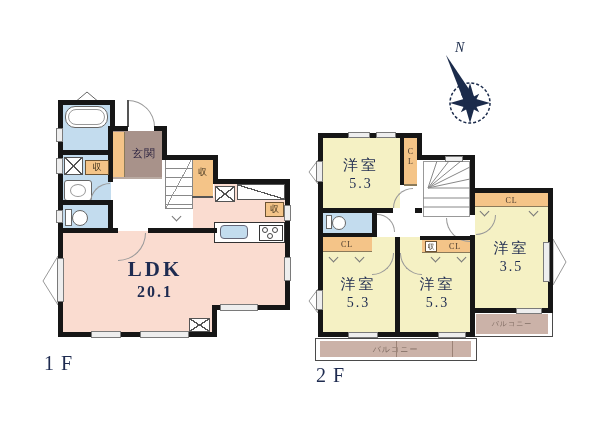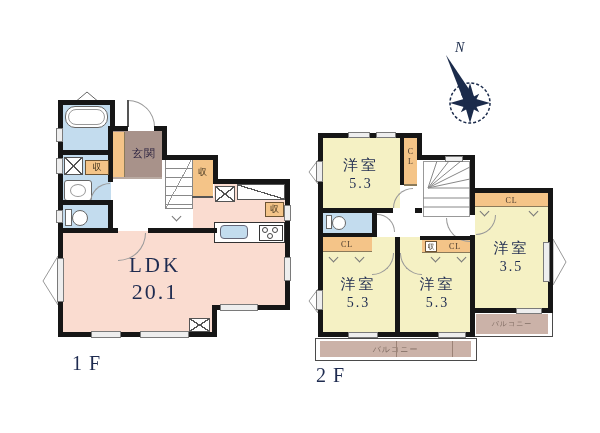--- a/index.html
+++ b/index.html
@@ -129,27 +129,27 @@
     <div class="win" style="left:284px;top:257px;width:7px;height:24px;"></div>
     <div class="win" style="left:284px;top:205px;width:7px;height:16px;"></div>
 
     <svg class="deco" style="left:74px;top:92px;" width="26" height="12">
         <polygon points="0,11 13,0 26,11" fill="#fff" stroke="#666" stroke-width="1"></polygon>
       </svg>
     <svg class="deco" style="left:43px;top:256px;" width="16" height="50">
         <polygon points="15,0 0,25 15,49" fill="#fff" stroke="#999" stroke-width="1"></polygon>
       </svg>
 
-    <div class="roomlab" style="left:95px;top:254px;width:120px;height:50px;">
+    <div class="roomlab" style="left:95px;top:254px;width:120px;height:50px;font-weight:bold;">
       <span class="nm" style="font-size:21px;">LDK</span>
-      <span class="ar" style="font-size:22px;">20.1</span>
+      <span class="ar" style="font-size:16px;">20.1</span>
     </div>
     <div class="lbl" style="left:124px;top:146px;width:40px;font-size:11px;letter-spacing:1px;color:#2c2340;">玄関</div>
     <div class="lbl" style="left:193px;top:166px;width:19px;font-size:9px;color:#3a2d1a;">収</div>
-    <div class="floorlab" style="left:72px;top:352px;">1F</div>
+    <div class="floorlab" style="left:44px;top:352px;">1F</div>
   </div>
 
   <div>
 
     <div class="fill room-yellow" style="left:322px;top:138px;width:78px;height:70px;"></div>
     <div class="fill room-orange" style="left:404px;top:138px;width:13px;height:47px;z-index:2;"></div>
     <div class="thin" style="left:404px;top:184px;width:13px;height:2px;background:#8a7a5a;"></div>
     <div class="fill room-blue" style="left:322px;top:213px;width:50px;height:20px;"></div>
     <div class="fill room-yellow" style="left:322px;top:237px;width:73px;height:97px;"></div>
     <div class="fill room-orange" style="left:322px;top:237px;width:50px;height:15px;z-index:2;"></div>

